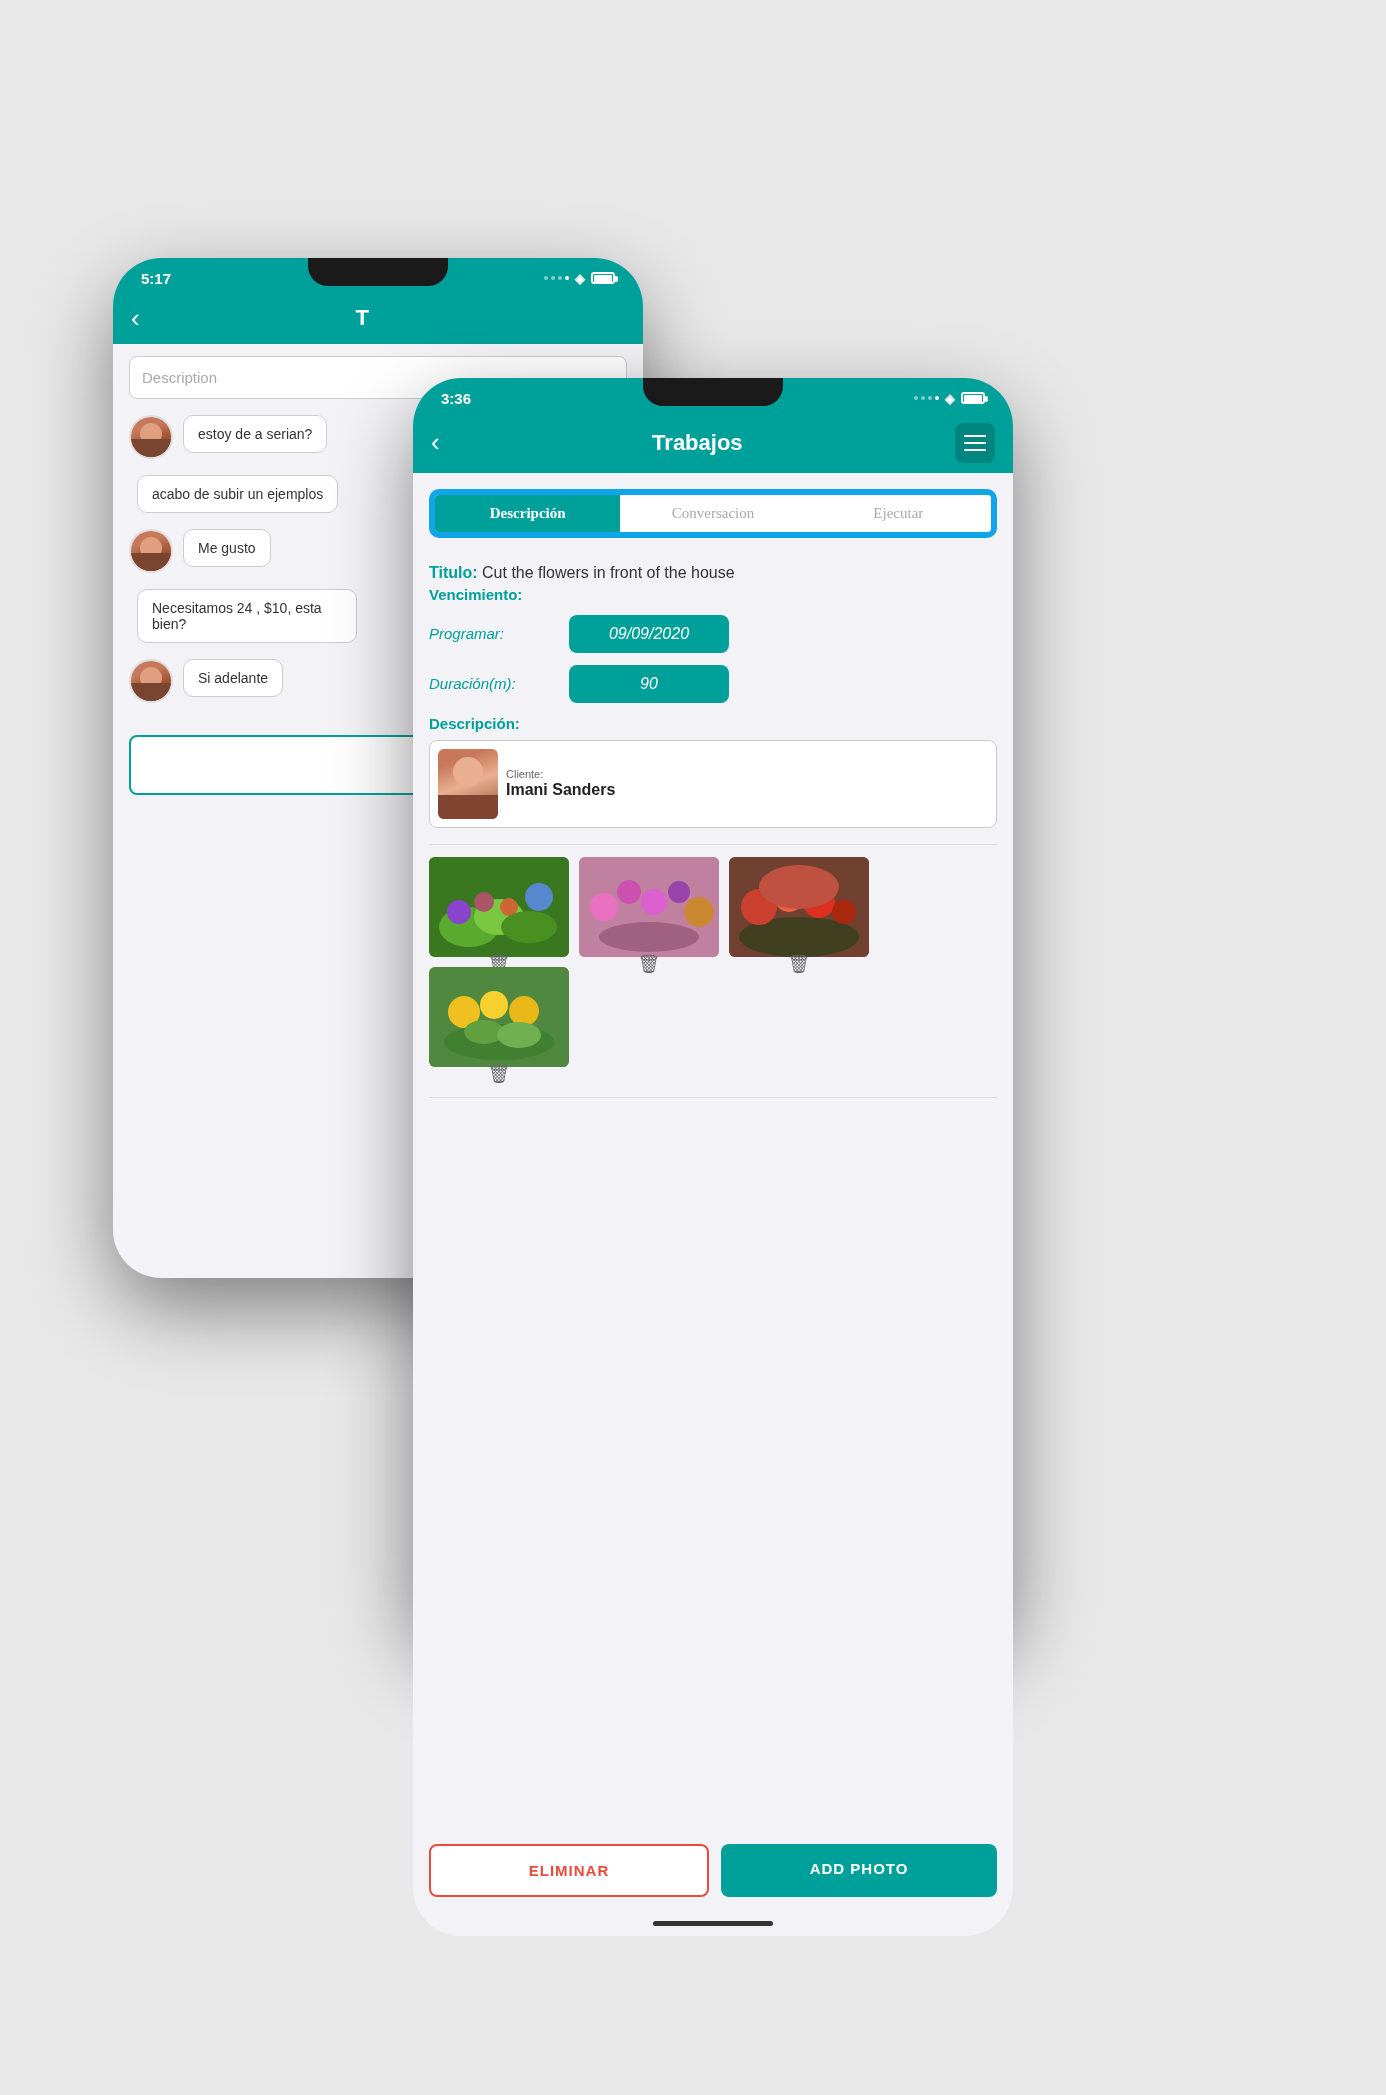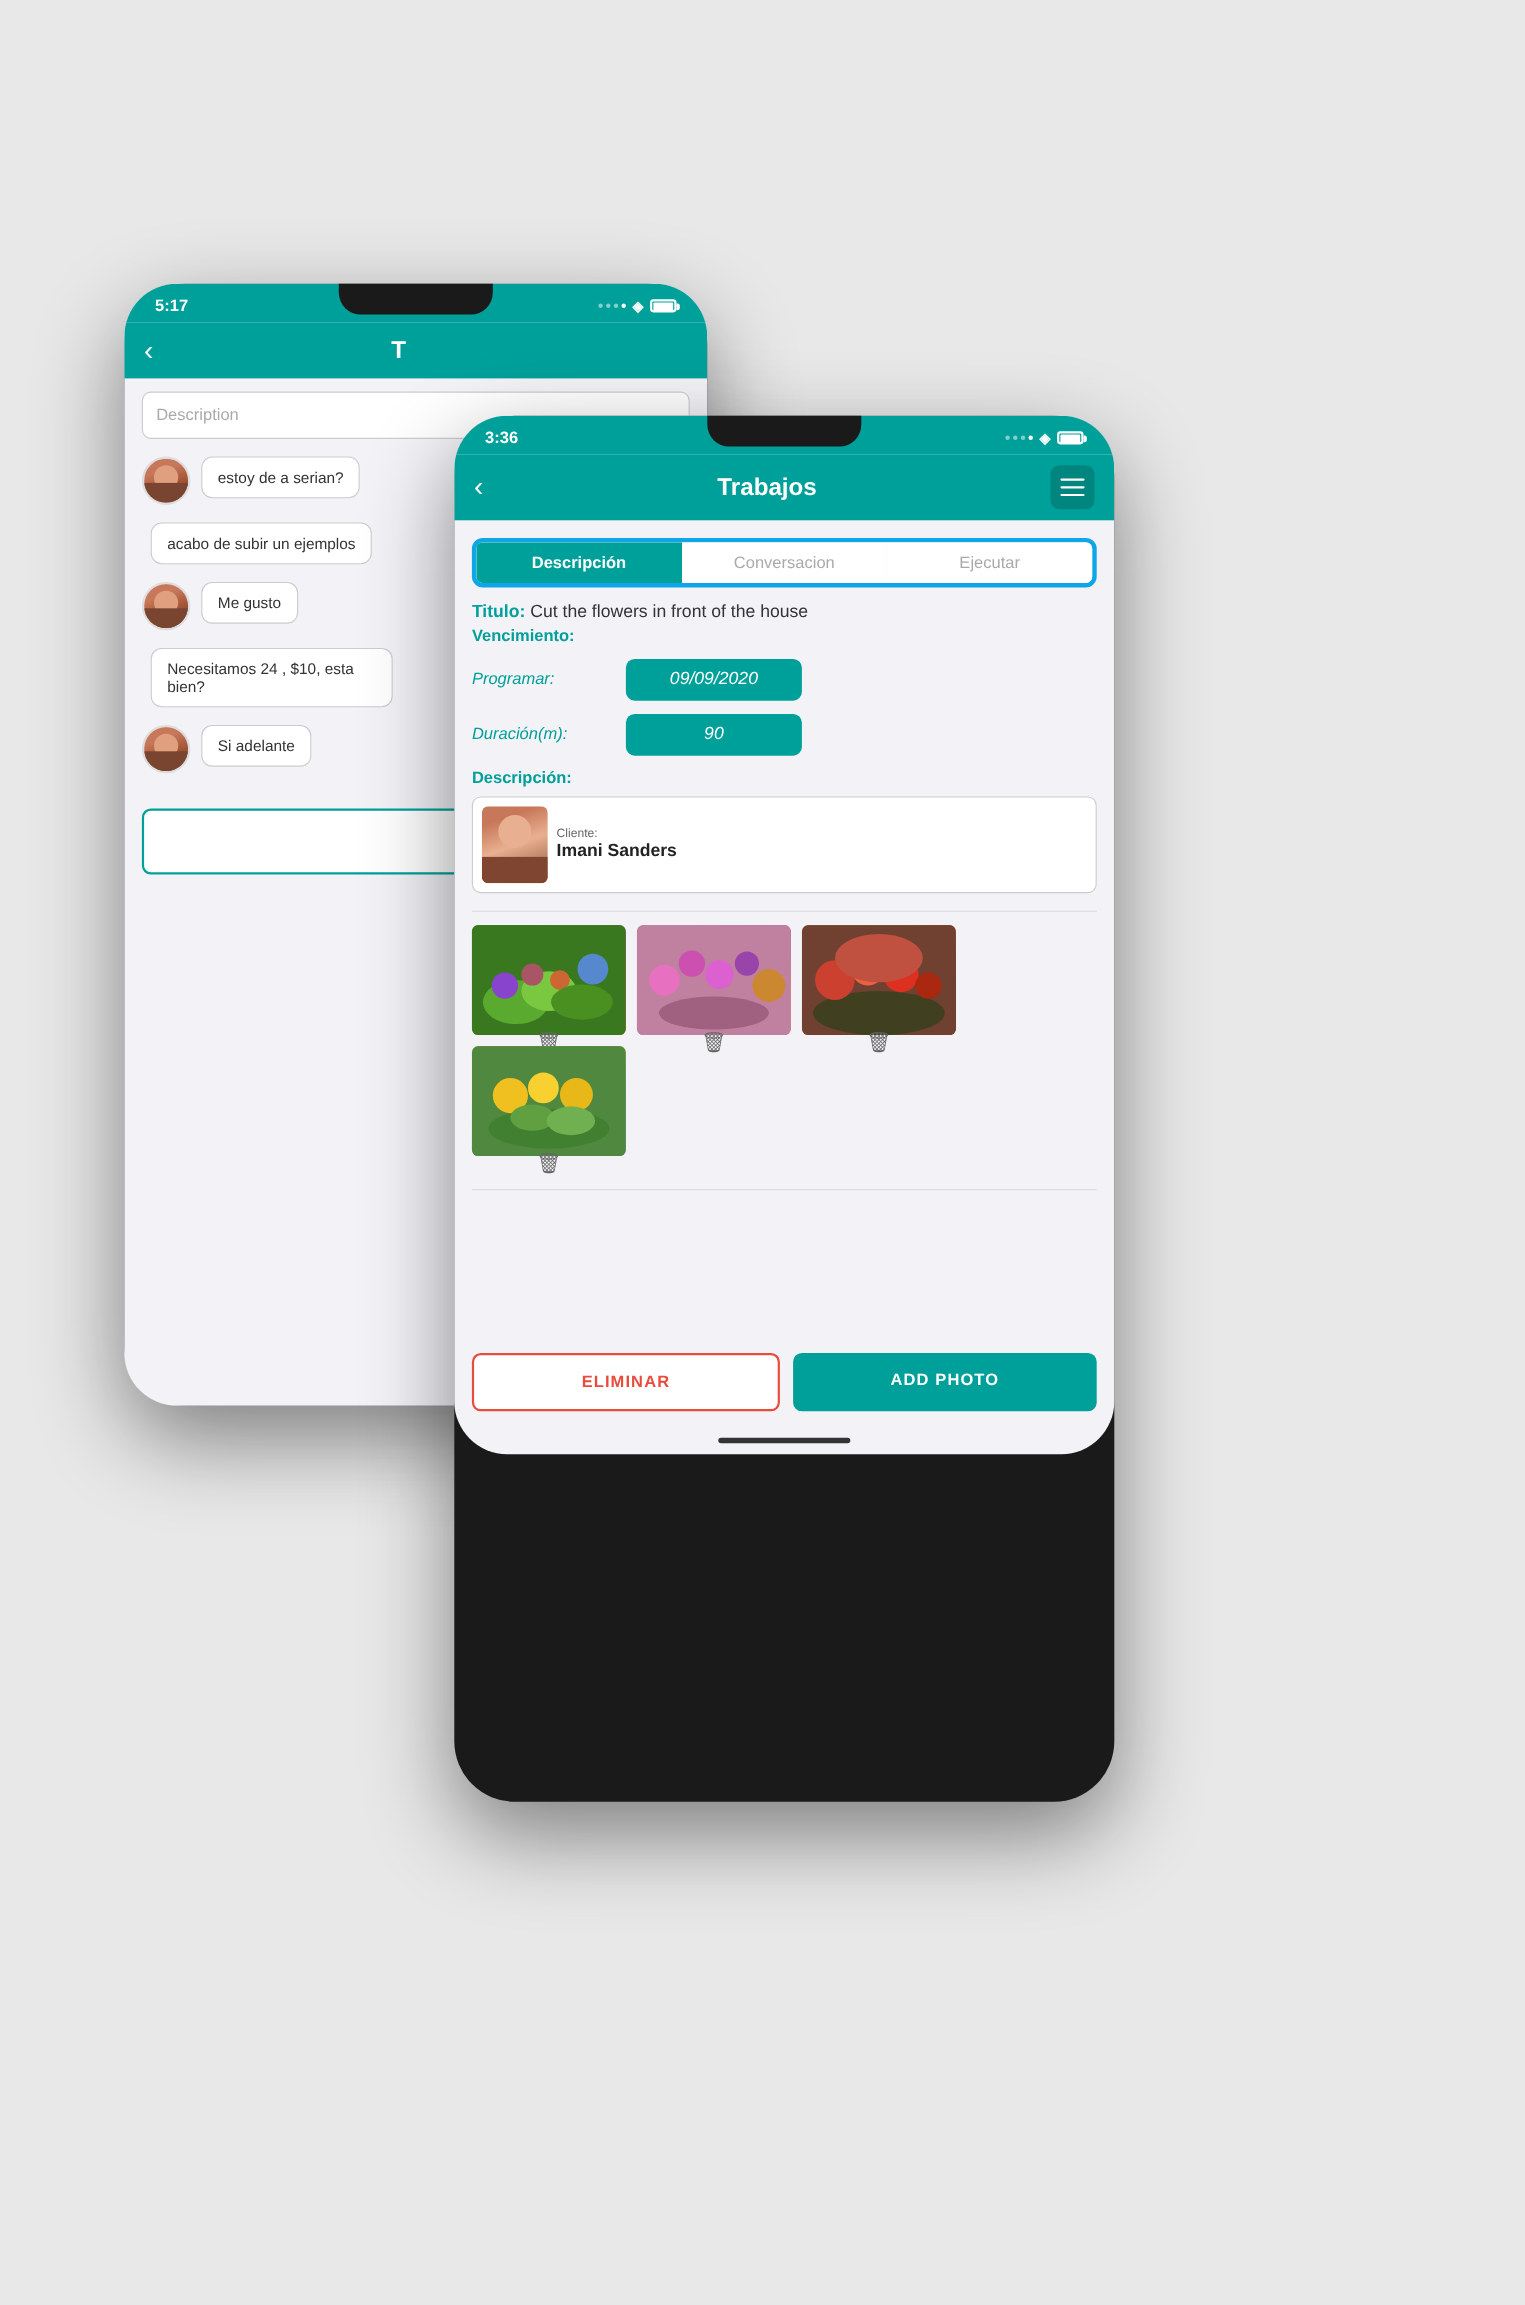--- a/index.html
+++ b/index.html
@@ -154,24 +154,25 @@
     .menu-line {
       width: 22px;
       height: 2px;
       background: white;
       border-radius: 1px;
     }
 
     
     .tabs {
       display: flex;
-      margin: 16px 16px 0;
-      border: 4px solid #0ea5e9;
+      margin: 16px 16px 12px;
+      border: 6px solid #0ea5e9;
       border-radius: 10px;
       overflow: hidden;
+      font-family: Liberation Serif, serif;
     }
     .tab {
       flex: 1;
       padding: 10px 0;
       text-align: center;
       font-size: 15px;
       cursor: pointer;
       color: #aaa;
       background: white;
     }
@@ -549,21 +550,21 @@
         <div style="flex:1"></div>
 
         <div class="chat-bottom-input"></div>
       </div>
 
     </div>
   </div>
 
   <div class="phone phone-front">
     <div class="notch"></div>
-    <div class="phone-inner" style="display:flex; flex-direction:column; height:944px;">
+    <div class="phone-inner" style="display:flex; flex-direction:column; height:1558px;">
 
       <div class="status-bar">
         <span>3:36</span>
         <div class="status-right">
           <div class="status-dots">
             <div class="status-dot dim"></div>
             <div class="status-dot dim"></div>
             <div class="status-dot dim"></div>
             <div class="status-dot"></div>
           </div>

